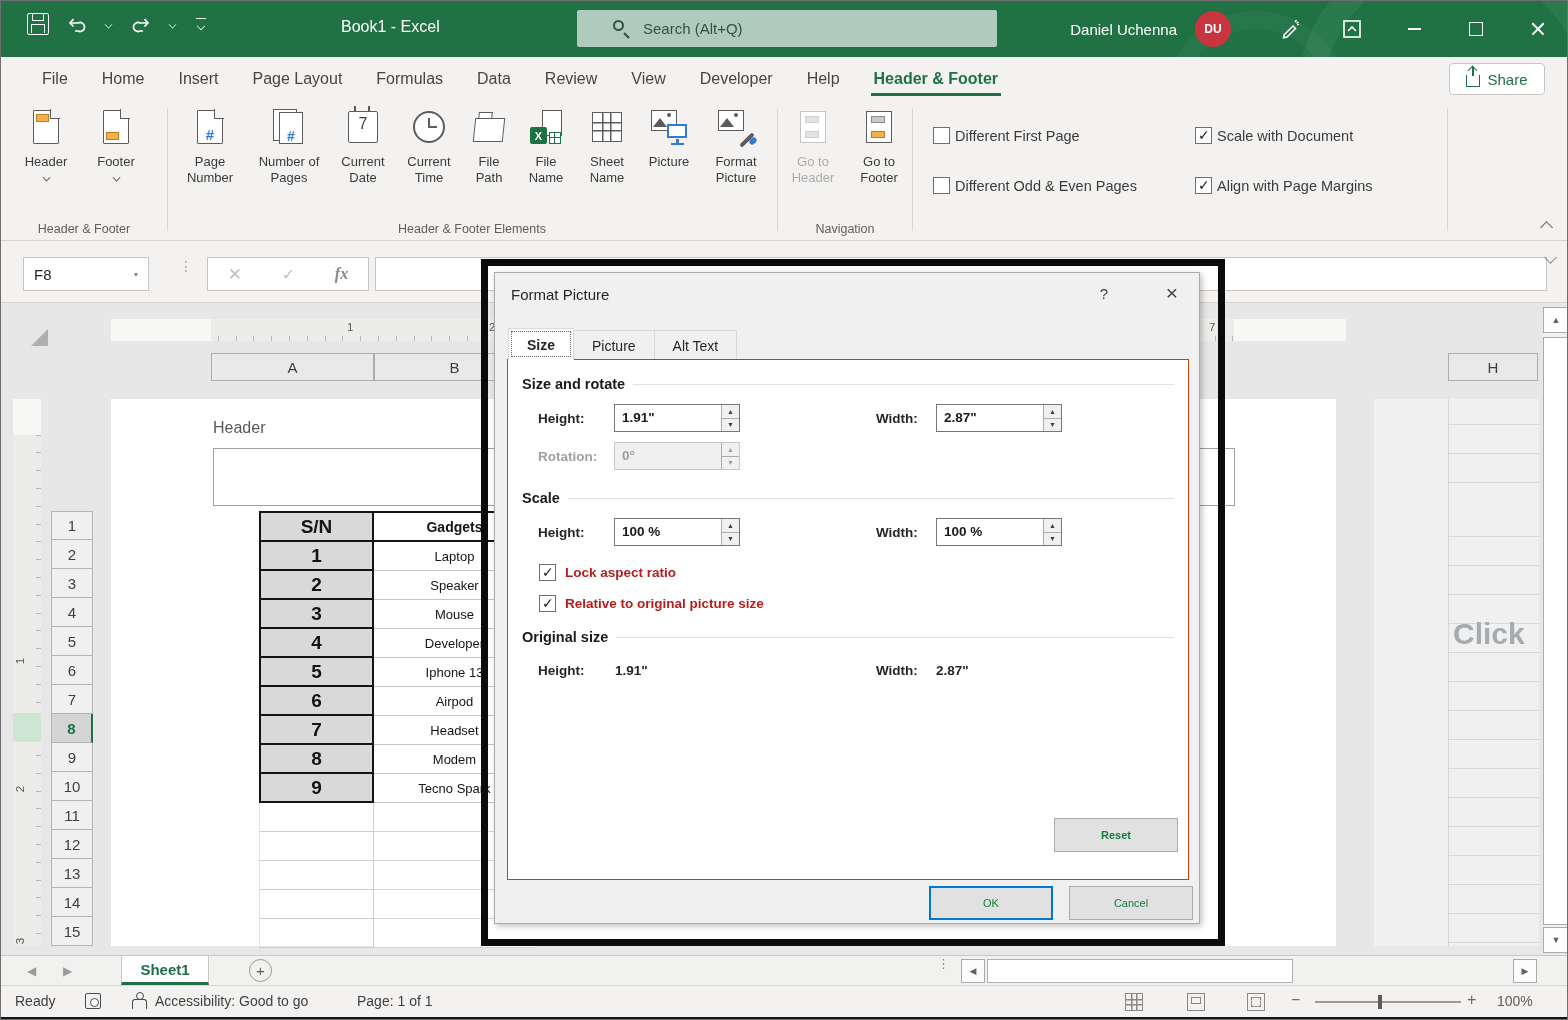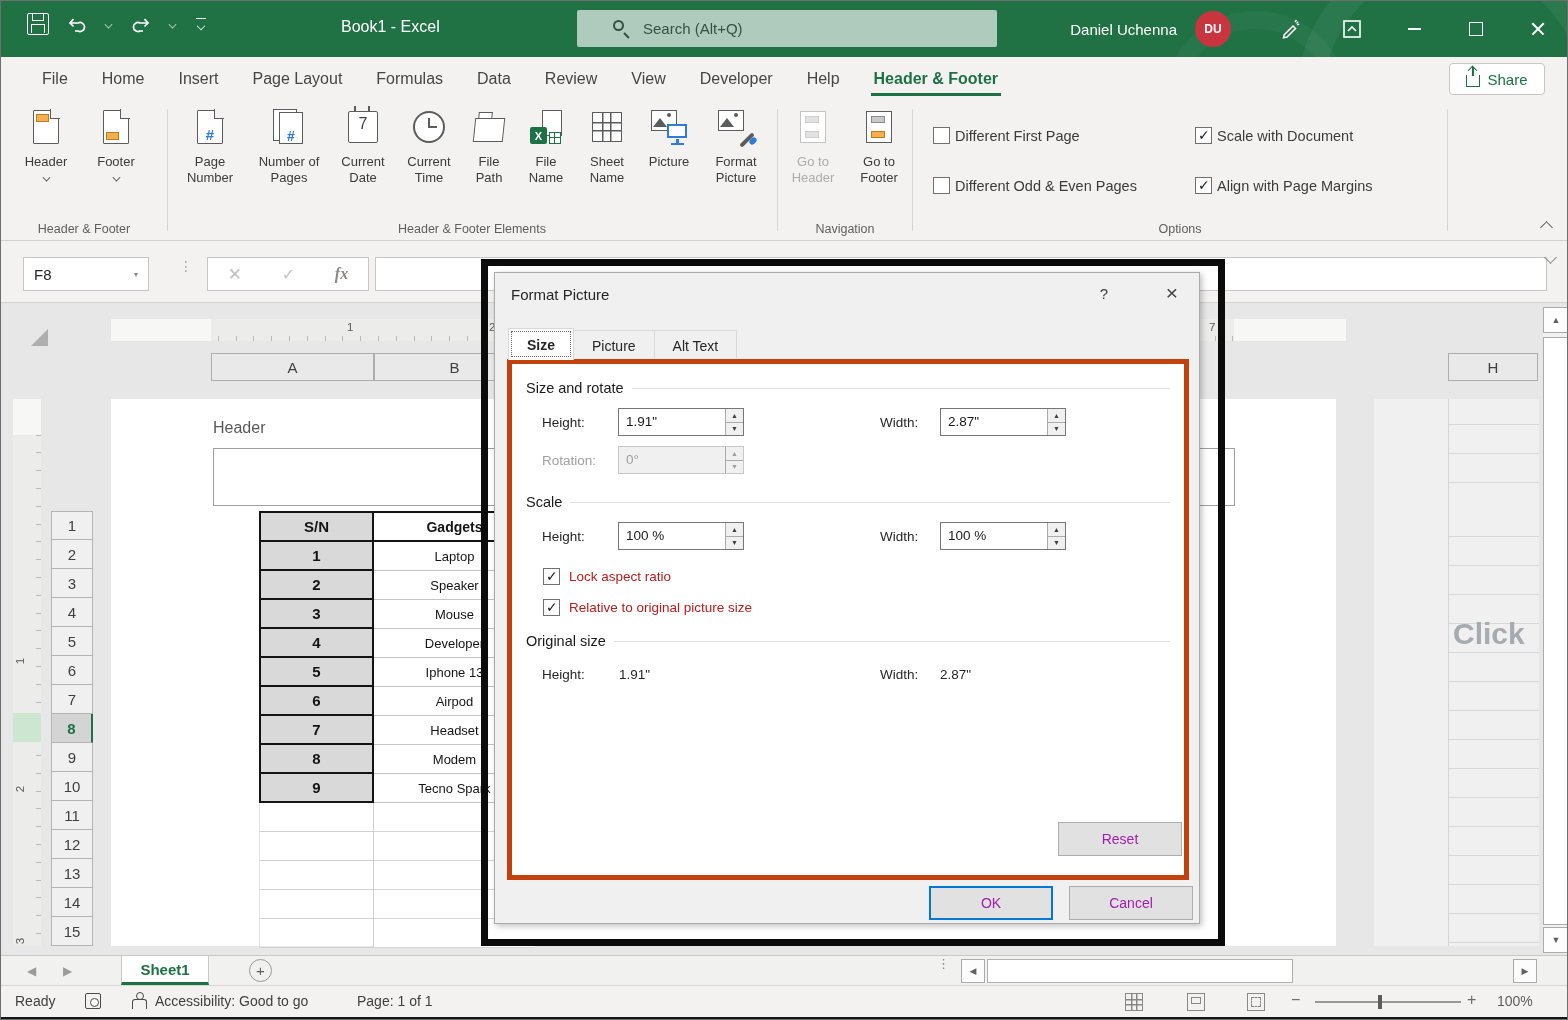--- a/index.html
+++ b/index.html
@@ -132,21 +132,21 @@
   .colhead{position:absolute;top:50px;height:28px;background:#E9E9E9;border:1px solid #ADADAD;color:#3F3F3F;font-size:15px;display:flex;align-items:center;justify-content:center;cursor:pointer;}
   .page{position:absolute;left:110px;top:96px;width:1225px;height:547px;background:#fff;}
   .hdr-label{position:absolute;left:212px;top:116px;font-size:16px;color:#595959;}
   .hdr-box{position:absolute;left:212px;top:145px;width:1022px;height:58px;background:#fff;border:1px solid #9F9F9F;cursor:text;}
   .rowheads{position:absolute;left:50px;top:208px;width:42px;}
   .row-h{height:29px;background:#F0F0F0;border:1px solid #B4B4B4;border-top:none;color:#3F3F3F;font-size:15px;display:flex;align-items:center;justify-content:center;cursor:pointer;}
   .row-h:first-child{border-top:1px solid #B4B4B4;}
   .row-h.sel{background:#D4D4D4;color:#1E7145;border-right:2px solid #1E7145;font-weight:bold;}
   .colA{position:absolute;left:210px;top:208px;width:163px;}
   .colB{position:absolute;left:373px;top:208px;width:161px;}
-  .cellA{height:29px;display:flex;align-items:center;justify-content:center;font-size:15px;color:#141414;margin-left:48px;}
+  .cellA{height:29px;display:flex;align-items:center;justify-content:center;font-size:19px;color:#141414;margin-left:48px;}
   .cellA.filled{background:#D9D9D9;font-weight:bold;border-left:2px solid #141414;border-right:2px solid #141414;border-bottom:2px solid #141414;}
   .cellA.filled.head{border-top:2px solid #141414;height:31px;}
   .cellA.empty{border-bottom:1px solid #CFCFCF;border-left:1px solid #E2E2E2;border-right:1px solid #CFCFCF;}
   .cellB{height:29px;display:flex;align-items:center;justify-content:center;font-size:13px;color:#141414;background:#fff;border-bottom:1px solid #C4C4C4;}
   .cellB.head{font-size:14px;font-weight:bold;border-top:2px solid #141414;border-bottom:2px solid #141414;height:31px;}
   .cellB.empty{border-bottom:1px solid #D6D6D6;}
   .nextpage{position:absolute;left:1373px;top:96px;width:165px;height:547px;background:#F0F0F0;overflow:hidden;}
   .np-col{position:absolute;left:74px;top:0;width:91px;height:100%;border-left:1px solid #D5D5D5;
      background:repeating-linear-gradient(to bottom,transparent 0 28px,#D8D8D8 28px 29px);background-position:0 109px;}
   .click-text{position:absolute;left:79px;top:218px;font-size:30px;color:#A6ABB0;white-space:nowrap;font-weight:bold;}
@@ -186,37 +186,37 @@
 
   
   .dlg-annot{position:absolute;left:480px;top:258px;width:744px;height:687px;border:7px solid #0B0B0B;z-index:60;}
   .dialog{position:absolute;left:6px;top:6px;width:706px;height:652px;background:#F0F0F0;border:1px solid #ABABAB;box-shadow:2px 2px 6px rgba(0,0,0,.25);}
   .dlg-title{position:absolute;left:16px;top:13px;font-size:15px;color:#262626;}
   .dlg-help{position:absolute;left:596px;top:12px;width:26px;text-align:center;font-size:15px;color:#3F3F3F;cursor:pointer;}
   .dlg-close{position:absolute;left:660px;top:6px;width:34px;height:28px;text-align:center;font-size:21px;color:#3F3F3F;cursor:pointer;line-height:28px;}
   .dlg-tabs{position:absolute;left:13px;top:57px;display:flex;}
   .dlg-tab{height:30px;padding:0 18px;background:#F0F0F0;border:1px solid #D9D9D9;border-bottom:none;font-size:14px;color:#262626;display:flex;align-items:center;cursor:pointer;margin-right:-1px;}
   .dlg-tab.active{background:#fff;height:32px;margin-top:-2px;outline:1px dotted #666;outline-offset:-4px;z-index:2;font-weight:bold;}
-  .dlg-panel{position:absolute;left:12px;top:86px;width:682px;height:521px;background:#fff;border:5px solid #c2410c;}
+  .dlg-panel{position:absolute;left:12px;top:86px;width:682px;height:521px;background:#fff;border:1px solid #c2410c;font-weight:bold;}
   .grp-head{position:absolute;left:14px;right:14px;display:flex;align-items:center;gap:8px;font-size:14.5px;color:#1A1A1A;}
   .grp-head::after{content:"";flex:1;border-top:1px solid #E0E0E0;}
   .fld-label{position:absolute;font-size:13.5px;color:#262626;}
   .fld-label.dis{color:#A0A0A0;}
   .spin-input{position:absolute;width:126px;height:28px;background:#fff;border:1px solid #767676;display:flex;}
   .spin-input .val{flex:1;font-size:13.5px;color:#1A1A1A;padding:5px 0 0 7px;}
   .spin-col{width:18px;border-left:1px solid #ABABAB;display:flex;flex-direction:column;}
   .spin-col span{flex:1;font-size:7px;color:#3F3F3F;background:#F0F0F0;display:flex;align-items:center;justify-content:center;cursor:pointer;}
   .spin-col span:first-child{border-bottom:1px solid #ABABAB;}
   .spin-input.dis{background:#F0F0F0;border-color:#C6C6C6;}
   .spin-input.dis .val{color:#9E9E9E;}
   .spin-input.dis .spin-col span{color:#9E9E9E;}
   .dlg-check{position:absolute;display:flex;align-items:center;gap:9px;cursor:pointer;}
   .dlg-check .clbl{font-size:13.5px;color:#b91c1c;}
   .stat-val{position:absolute;font-size:13.5px;color:#262626;}
-  .dlg-btn{position:absolute;width:124px;height:34px;background:#E1E1E1;border:1px solid #ADADAD;font-size:14px;color:#a21caf;display:flex;align-items:center;justify-content:center;cursor:pointer;}
+  .dlg-btn{position:absolute;width:124px;height:34px;background:#E1E1E1;border:1px solid #ADADAD;font-size:11px;color:#15803d;display:flex;align-items:center;justify-content:center;cursor:pointer;}
   .dlg-btn.default{border:2px solid #0078D7;}
 </style>
 </head>
 <body>
 
 <div class="window">
 
   <div class="titlebar">
     <div class="qat">
       <span class="save-ic"></span>
@@ -420,21 +420,20 @@
         <span class="clbl">Different Odd &amp; Even Pages</span>
       </div>
       <div class="rcheck" style="left:282px;top:26px">
         <span class="checkbox checked"></span>
         <span class="clbl">Scale with Document</span>
       </div>
       <div class="rcheck" style="left:282px;top:76px">
         <span class="checkbox checked"></span>
         <span class="clbl">Align with Page Margins</span>
       </div>
-      <div class="rgroup-label">Options</div>
     </div>
     <div class="rsep" style="left:1446px"></div>
     <div class="collapse-caret"></div>
   </div>
 
   <div class="fbar">
     <div class="namebox">
       <span class="nb-val">F8</span>
       <span class="nb-caret" style="font-size:7px">▼</span>
     </div>

